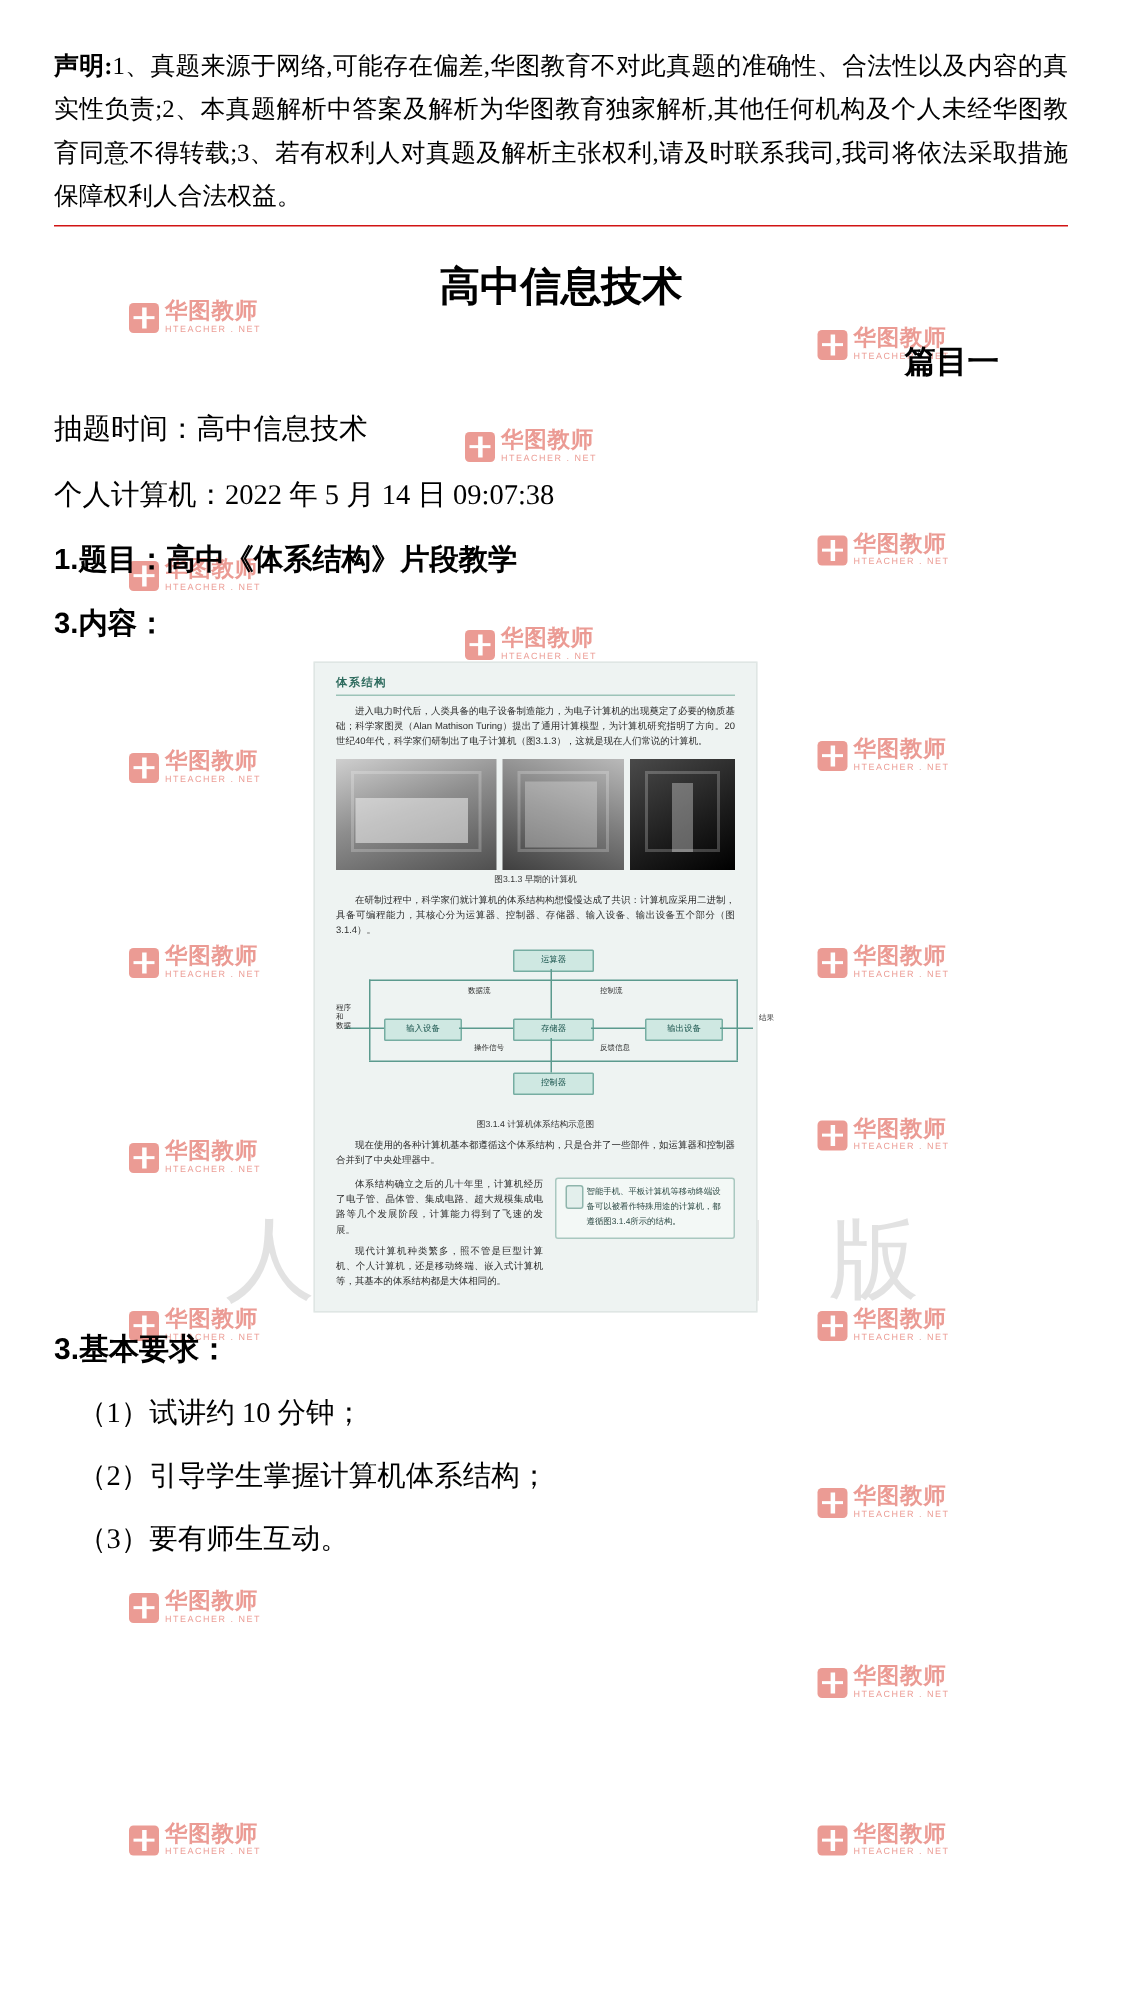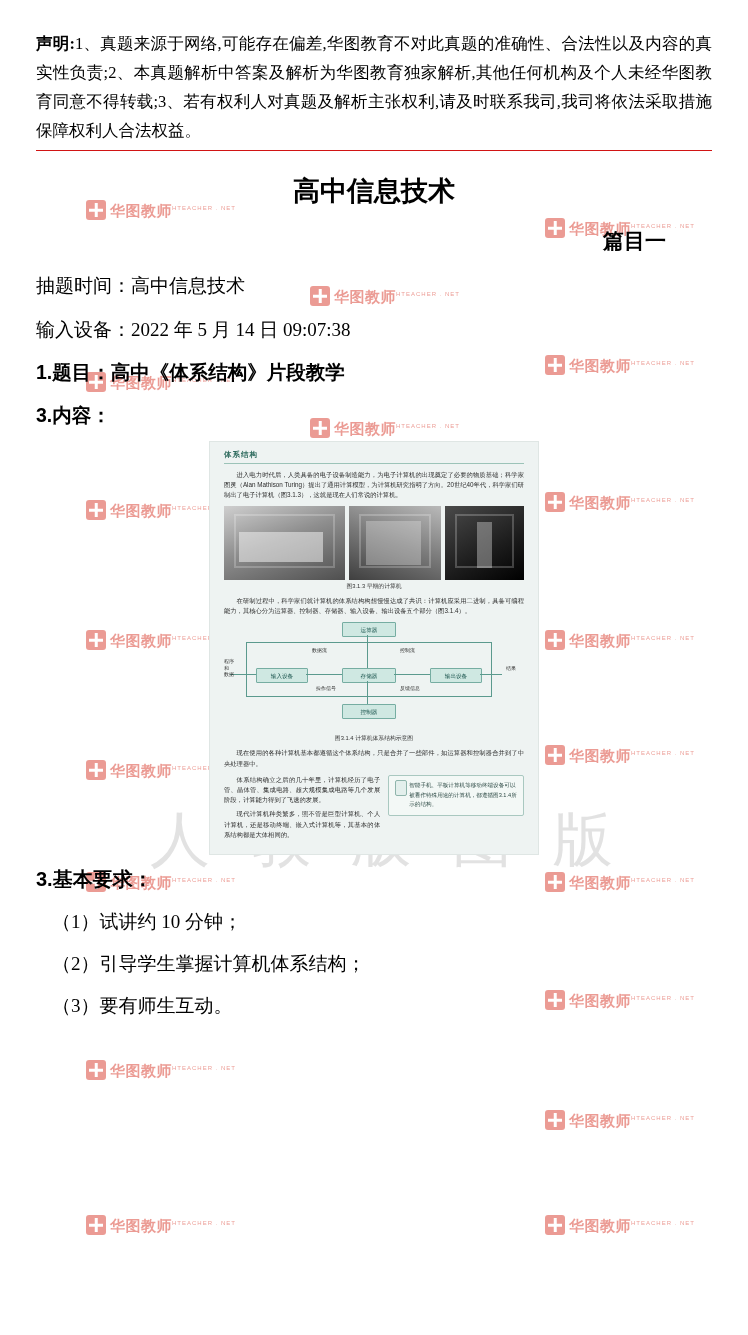--- a/index.html
+++ b/index.html
@@ -61,21 +61,21 @@
   }
   .wm .wm-mark::after {
     top: 50%;
     left: 3px;
     height: 2.5px;
     width: 14px;
     transform: translateY(-50%);
   }
   .wm .wm-text {
     display: flex;
-    flex-direction: row;
+    flex-direction: column;
     line-height: 1;
   }
   .wm .wm-cn {
     font-family: "Liberation Sans", sans-serif;
     font-weight: bold;
     font-size: 15px;
     color: #d93a2b;
     letter-spacing: 0.5px;
   }
   .wm .wm-en {
@@ -149,21 +149,21 @@
   }
 
   
   .figure-wrap {
     margin: 12px auto 0 auto;
     width: 330px;
     position: relative;
     z-index: 6;
   }
   .tb {
-    width: 330px;
+    width: 296px;
     background: #eef3f2;
     border: 1px solid #dfe6e4;
     box-sizing: border-box;
     padding: 8px 14px 10px 14px;
     font-family: "Liberation Sans", sans-serif;
     position: relative;
   }
   .tb-header {
     font-size: 7.5px;
     font-weight: bold;
@@ -304,21 +304,21 @@
     <span class="d-head">声明:</span><span>1、真题来源于网络,可能存在偏差,华图教育不对此真题的准确性、合法性以及内容的真实性负责;2、本真题解析中答案及解析为华图教育独家解析,其他任何机构及个人未经华图教育同意不得转载;3、若有权利人对真题及解析主张权利,请及时联系我司,我司将依法采取措施保障权利人合法权益。</span>
   </div>
 
   <div class="doc-title">高中信息技术</div>
   <div class="doc-subtitle">篇目一</div>
 
   <div class="meta-line">
     <span>抽题时间：</span><span>高中信息技术</span>
   </div>
   <div class="meta-line">
-    <span>输入设备：</span><span>2022 年 5 月 14 日 09:07:38</span>
+    <span>个人计算机：</span><span>2022 年 5 月 14 日 09:07:38</span>
   </div>
 
   <div class="item-bold">1.题目：高中《体系结构》片段教学</div>
   <div class="item-bold">3.内容：</div>
 
   <div class="figure-wrap">
     <div class="tb">
       <div class="tb-header">体系结构</div>
       <p class="tb-p">进入电力时代后，人类具备的电子设备制造能力，为电子计算机的出现奠定了必要的物质基础；科学家图灵（Alan Mathison Turing）提出了通用计算模型，为计算机研究指明了方向。20世纪40年代，科学家们研制出了电子计算机（图3.1.3），这就是现在人们常说的计算机。</p>
 

